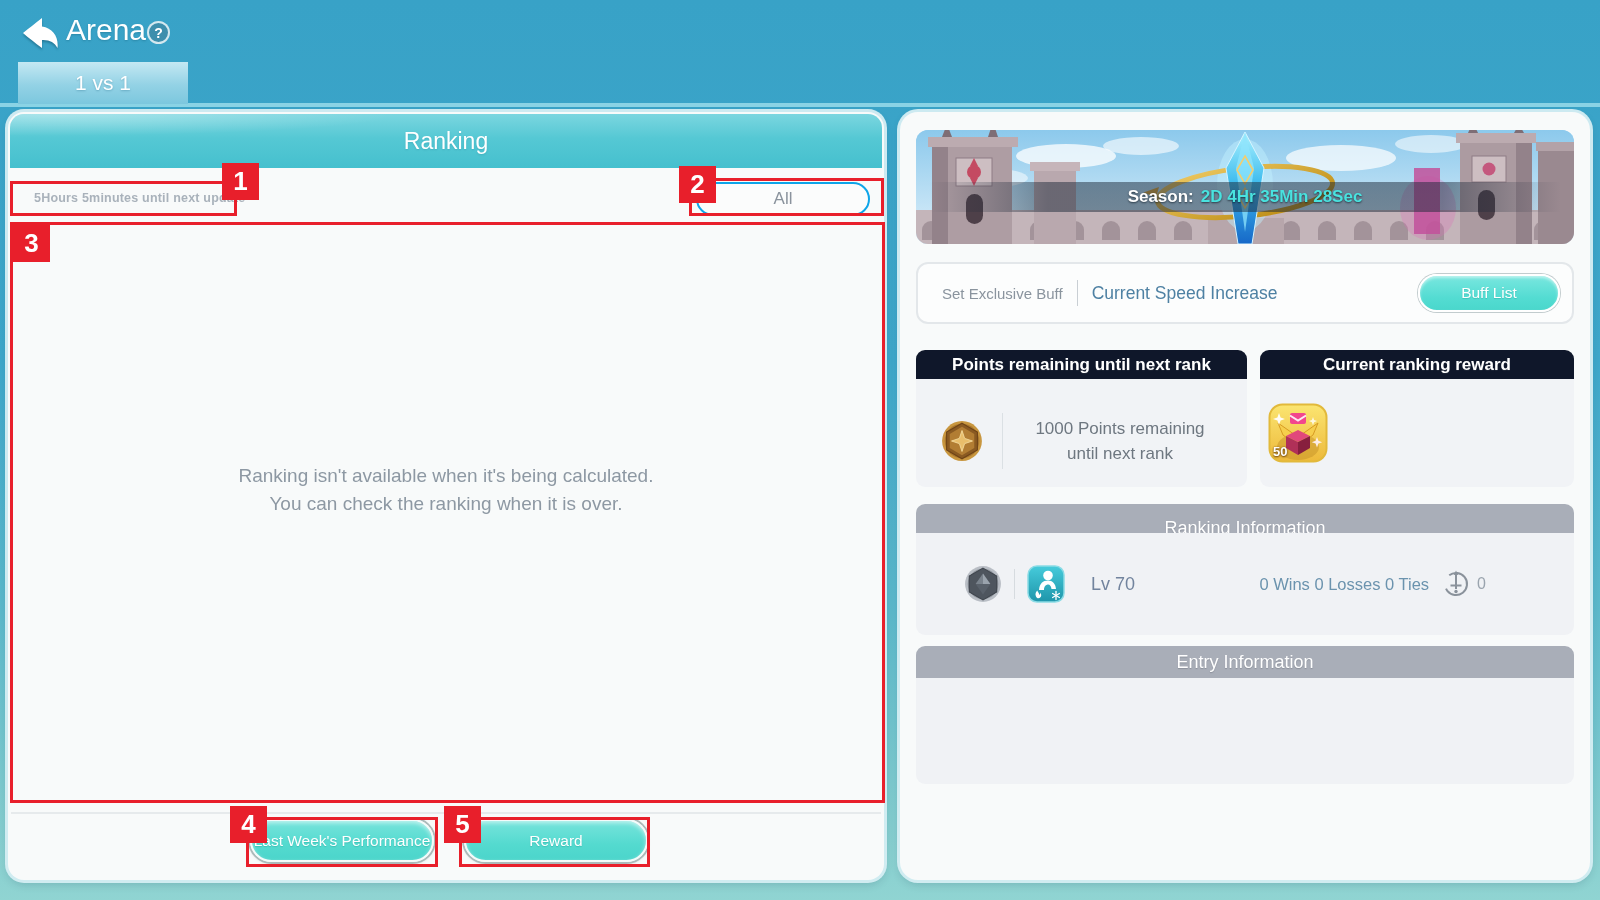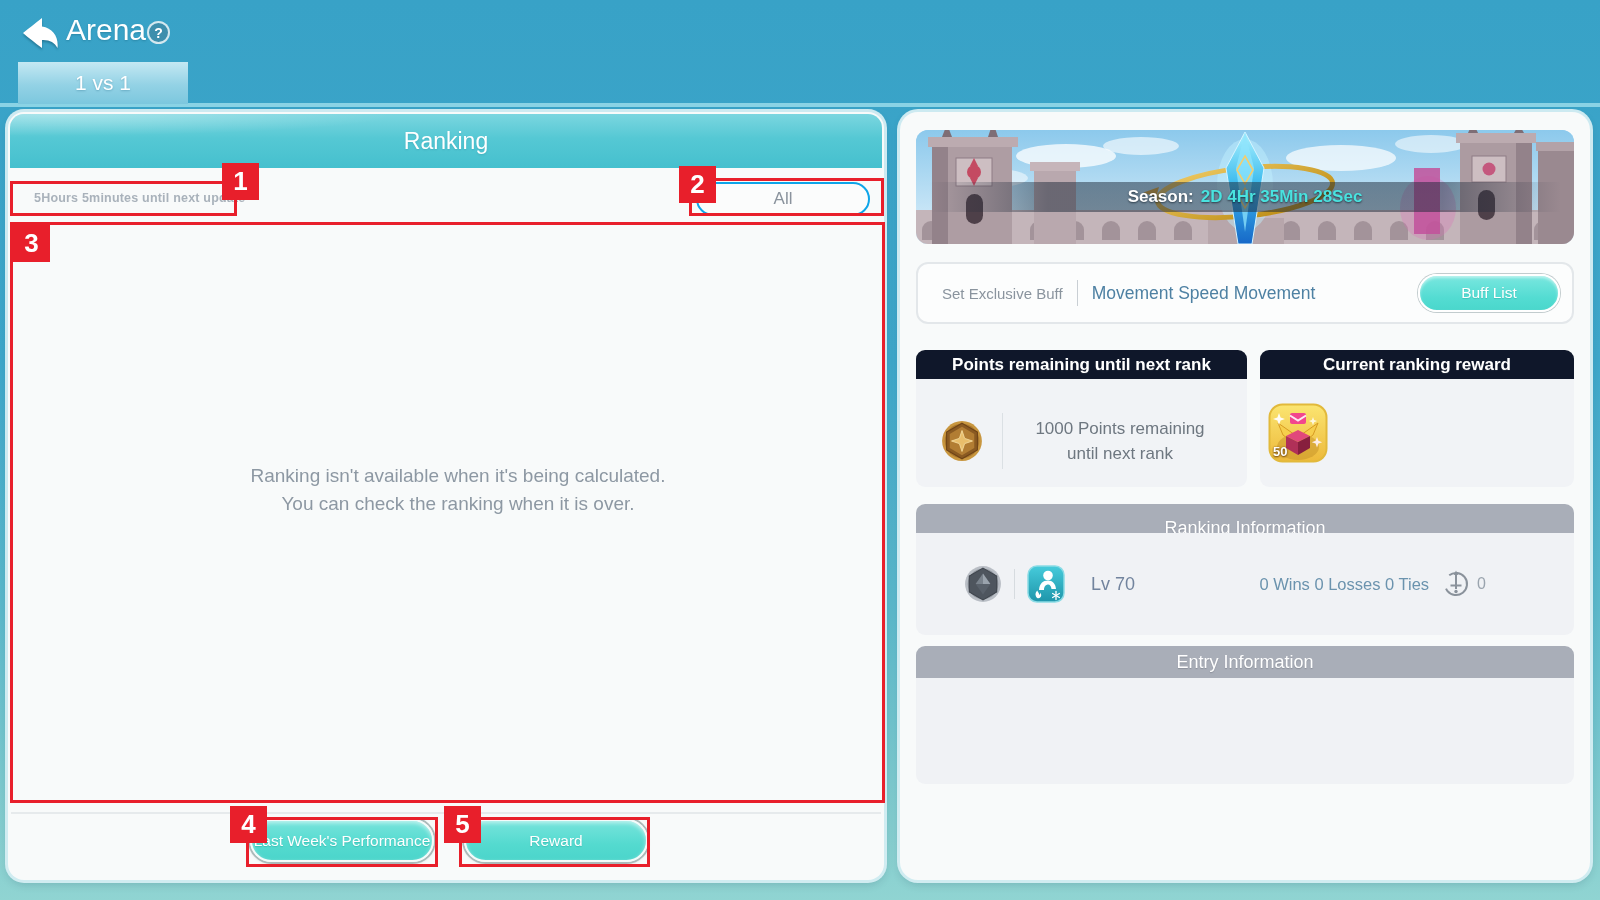--- a/index.html
+++ b/index.html
@@ -37,21 +37,21 @@
   .ranking-header::before { content:""; position:absolute; left:0; top:0; width:45%; height:40%;
     background:radial-gradient(ellipse at 10% 0%, rgba(255,255,255,.35), rgba(255,255,255,0) 70%); }
   .update-notice { position:absolute; left:26px; top:79px; font-size:12.5px; font-weight:600;
     color:#A9B2BB; letter-spacing:.2px; }
   .all-filter { position:absolute; left:688px; top:70px; width:174px; height:34px;
     background:#FBFCFC; border:2px solid #0ea5e9; border-radius:17px;
     display:flex; align-items:center; justify-content:center;
     color:#8A939D; font-size:17px; cursor:pointer; }
   .ranking-list { position:absolute; left:3px; top:110px; width:870px; height:590px; }
   .empty-msg { position:absolute; left:0; top:240px; width:100%; text-align:center;
-    color:#8D98A3; font-size:19px; line-height:28px;margin-left:12px; }
+    color:#8D98A3; font-size:19px; line-height:28px; }
   .footer-divider { position:absolute; left:3px; right:3px; top:700px; height:2px; background:#E6EAEC; }
   .teal-btn { position:absolute; top:707px; width:184px; height:43px; border-radius:22px;
     background:linear-gradient(180deg,#76E4DC 0%, #54DACF 60%, #4BD5CB 100%);
     border:2px solid #F3FBFA; box-shadow:0 0 0 2px #ACBABA, 0 2px 3px rgba(0,30,40,.15), inset 0 2px 4px rgba(255,255,255,.55);
     color:#FFFFFF; font-size:15.5px; font-family:"Liberation Sans",sans-serif; cursor:pointer;
     text-shadow:0 1px 1px rgba(0,120,110,.25); }
   .last-week { left:242px; }
   .reward { left:456px; }
 
   
@@ -252,21 +252,21 @@
       </svg>
       <div class="season-strip">
         <span class="s-label">Season:</span>
         <span class="s-time">2D 4Hr 35Min 28Sec</span>
       </div>
     </div>
 
     <div class="buff-row">
       <span class="buff-label">Set Exclusive Buff</span>
       <span class="vdiv"></span>
-      <span class="buff-value">Movement Speed Movement</span>
+      <span class="buff-value">Current Speed Increase</span>
       <button class="buff-list-btn">
         <span>Buff List</span>
       </button>
     </div>
 
     <div class="card points-card">
       <div class="card-header">Points remaining until next rank</div>
       <div class="card-body">
         <svg width="44" height="44" viewBox="0 0 42 42">
           <circle cx="21" cy="21" r="19" fill="#C8963F"></circle>

